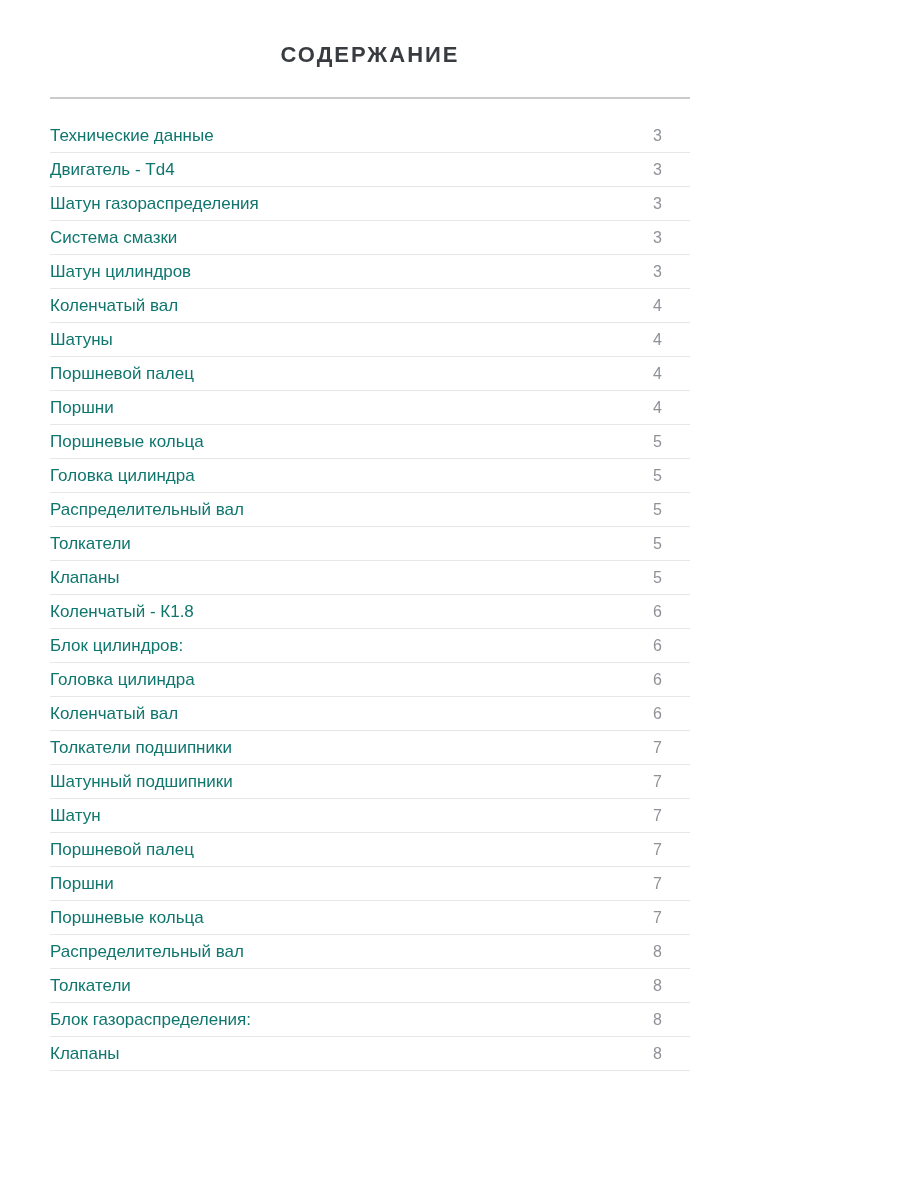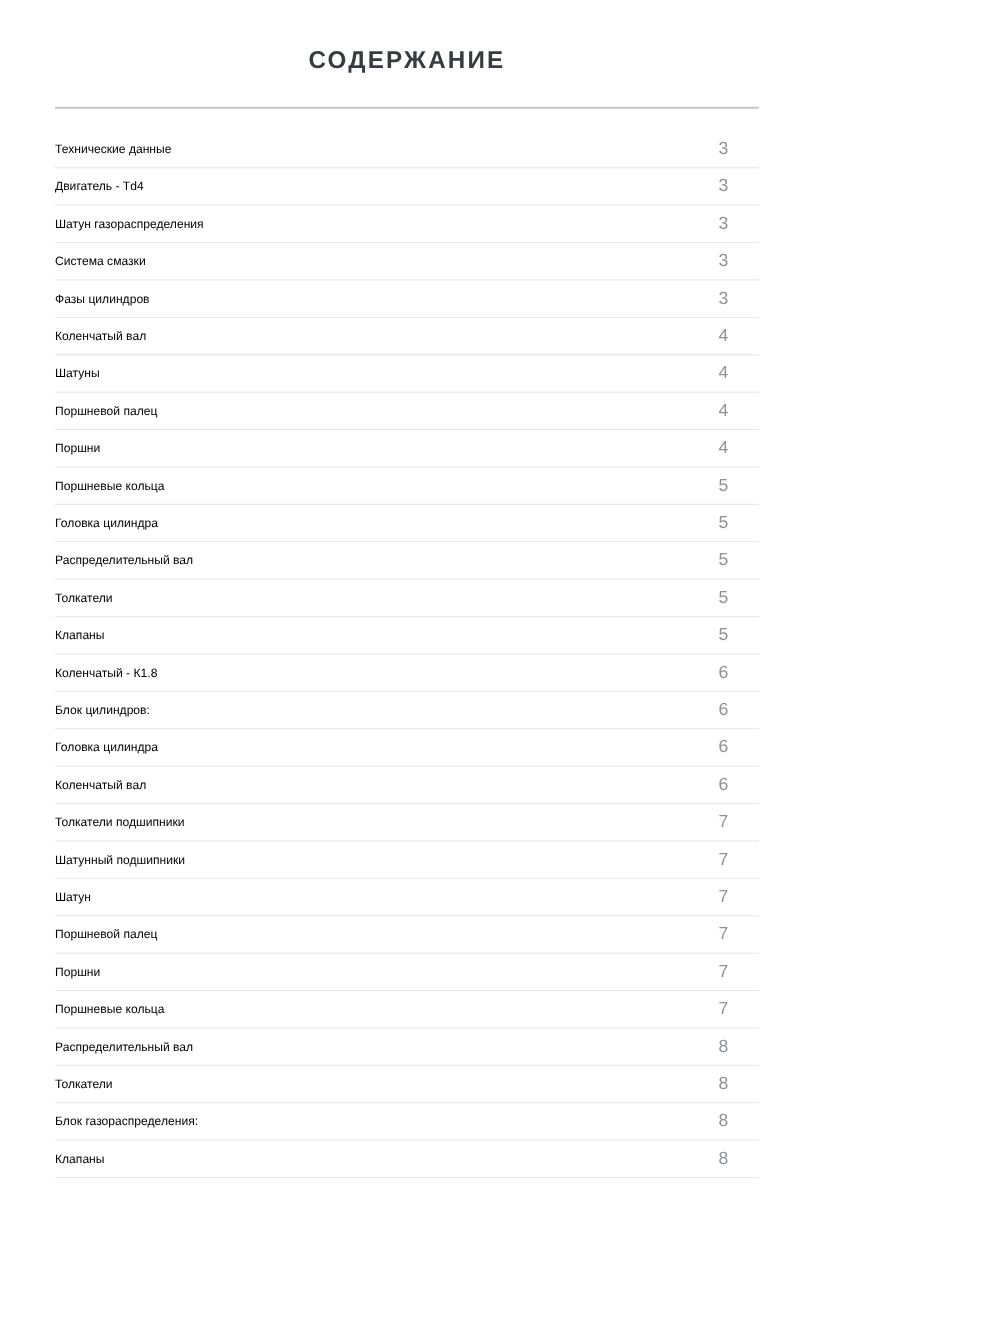--- a/index.html
+++ b/index.html
@@ -39,22 +39,22 @@
   }
   .toc-row {
     height: 33px;
     margin-bottom: 1px;
     border-bottom: 1px solid #e7e7e7;
     display: flex;
     align-items: center;
     justify-content: space-between;
   }
   .toc-label {
-    font-size: 11px;
-    color: #000000;
+    font-size: 17px;
+    color: #0f766e;
     white-space: nowrap;
   }
   .toc-page {
     font-size: 16px;
     color: #8e9297;
     padding-right: 28px;
   }
   .footer {
     position: absolute;
     left: 0;
@@ -87,21 +87,21 @@
     <span class="toc-label">Шатун газораспределения</span>
     <span class="toc-page">3</span>
   </div>
 
   <div class="toc-row">
     <span class="toc-label">Система смазки</span>
     <span class="toc-page">3</span>
   </div>
 
   <div class="toc-row">
-    <span class="toc-label">Фазы цилиндров</span>
+    <span class="toc-label">Шатун цилиндров</span>
     <span class="toc-page">3</span>
   </div>
 
   <div class="toc-row">
     <span class="toc-label">Коленчатый вал</span>
     <span class="toc-page">4</span>
   </div>
 
   <div class="toc-row">
     <span class="toc-label">Шатуны</span>

